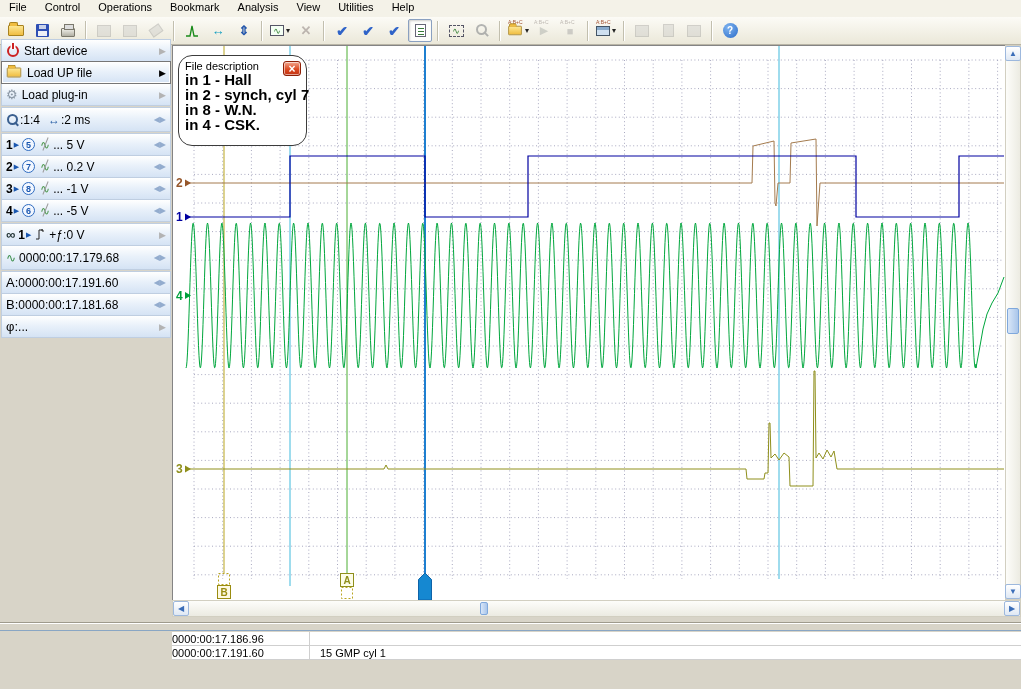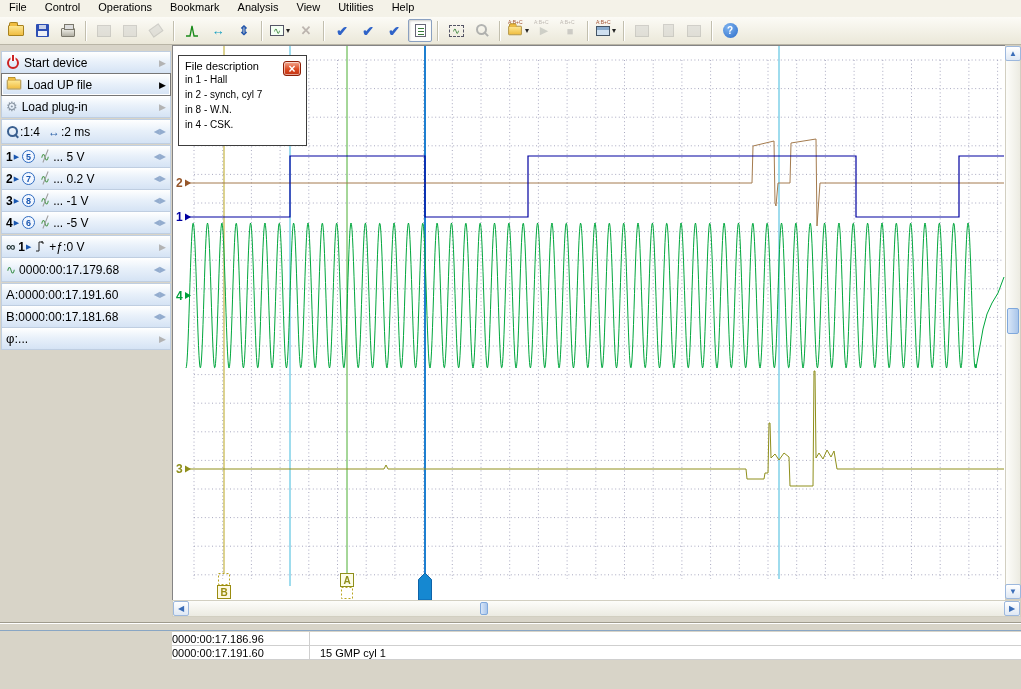--- a/index.html
+++ b/index.html
@@ -39,21 +39,21 @@
 .ico-mag{width:13px;height:13px;position:relative}
 .ico-mag::before{content:"";position:absolute;width:7px;height:7px;border:2px solid #3a5f8f;border-radius:50%;left:0;top:0}
 .ico-mag::after{content:"";position:absolute;width:6px;height:2px;background:#3a5f8f;transform:rotate(45deg);left:7px;top:9px}
 .ico-win{width:14px;height:10px;border:1px solid #456;background:#cfe0f0;box-shadow:inset 0 3px 0 #88aacc}
 .ico-help{width:15px;height:15px;border-radius:50%;background:radial-gradient(circle at 35% 30%,#7fb4f0,#2a6bc8);color:#fff;font-weight:bold;font-size:10px;display:flex;align-items:center;justify-content:center}
 .ico-help::before{content:"?"}
 .ico-disp{width:14px;height:11px;border:1px solid #556;background:#f4fff4;display:flex;align-items:center;justify-content:center}
 .ico-disp::before{content:"\223F";font-size:9px;color:#2a7a2a}
 
 
-.sidebar{position:absolute;left:1px;top:52px;width:170px}
+.sidebar{position:absolute;left:1px;top:40px;width:170px}
 .row{height:23px;background:linear-gradient(#ffffff,#e9f1fa 45%,#d5e3f4);border:1px solid #bfcee1;display:flex;align-items:center;font-size:12px;padding:0 4px;position:relative;margin-top:-1px;color:#000}
 .row.sel{border:1px solid #767676;box-shadow:inset 0 0 0 1px #fff;z-index:2}
 .row .grow{flex:1}
 .gap{height:2px}
 .arr{color:#b3b3b3;font-size:9px;margin-left:2px}
 .arr.on{color:#000}
 .arr2{color:#93acce;font-size:8px;letter-spacing:0;margin-left:2px}
 .chn{font-weight:bold;font-size:12px}
 .barr{color:#1a57b0;font-size:7px;margin:0 1px}
 .circ{width:13px;height:13px;border:1px solid #2e6bc0;border-radius:50%;color:#1a57b0;font-size:9px;font-weight:bold;display:inline-flex;align-items:center;justify-content:center;margin:0 2px;background:#f2f7ff}
@@ -70,25 +70,25 @@
 .ico-bino{color:#233;font-size:13px;font-weight:bold;margin-right:3px}
 .ico-tsine{color:#3a8f4a;font-size:12px;margin-right:3px}
 .tval{font-size:12px}
 .phi{font-size:13px}
 
 
 .plot{position:absolute;left:172px;top:45px;width:833px;height:555px;background:#fff;border-left:1px solid #848484;border-top:1px solid #848484}
 #scope{position:absolute;left:0;top:0}
 
 
-.popup{position:absolute;left:178px;top:55px;width:129px;height:91px;background:#fff;border:1px solid #3c3c3c;border-radius:0;z-index:6;padding:4px 6px 0 6px}
+.popup{position:absolute;left:178px;top:55px;width:129px;height:91px;background:#fff;border:1px solid #3c3c3c;border-radius:14px;z-index:6;padding:4px 6px 0 6px}
 .popup .ttl{font-size:11px;color:#000}
 .popup .cls{position:absolute;right:5px;top:5px;width:18px;height:15px;background:linear-gradient(#f3a88f,#dd4a22 55%,#c23312);border:1px solid #8e1f06;border-radius:3px;color:#fff;display:flex;align-items:center;justify-content:center;box-shadow:inset 0 0 0 1px rgba(255,255,255,.55)}
 .popup .cls::before{content:"\00D7";font-weight:bold;font-size:12px;line-height:1}
-.popup .ln{font-size:10px;font-weight:normal;line-height:15px;white-space:nowrap}
+.popup .ln{font-size:15px;font-weight:bold;line-height:15px;white-space:nowrap}
 
 
 .hscroll{position:absolute;left:172px;top:600px;width:849px;height:17px;background:linear-gradient(#fdfdfa,#ecebe2);border:1px solid #d2cfc1}
 .sbtn{position:absolute;width:16px;height:15px;background:linear-gradient(#fff,#dfe8f4);border:1px solid #9db8dd;border-radius:2px;display:flex;align-items:center;justify-content:center;color:#3a6db8;font-size:8px}
 .hscroll .larr{left:0;top:0}
 .hscroll .rarr{right:0;top:0}
 .hthumb{position:absolute;left:307px;top:1px;width:8px;height:13px;background:linear-gradient(90deg,#d8e6f8,#aac6ea);border:1px solid #7fa8dc;border-radius:2px}
 .vscroll{position:absolute;left:1005px;top:45px;width:16px;height:555px;background:linear-gradient(90deg,#fdfdfa,#ecebe2);border:1px solid #d2cfc1}
 .vscroll .uarr{left:-1px;top:0}
 .vscroll .darr{left:-1px;bottom:0}

